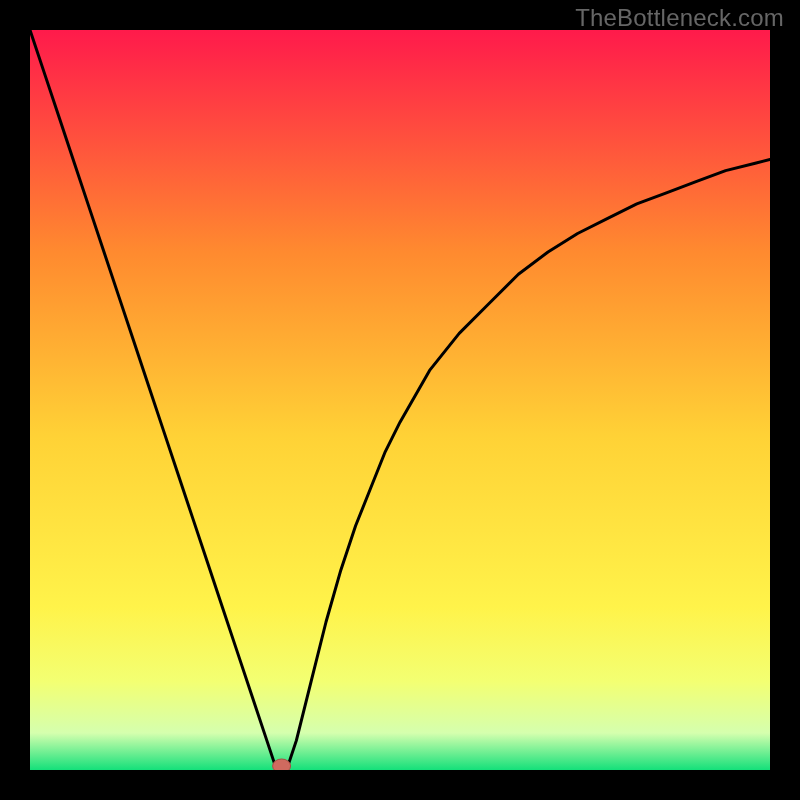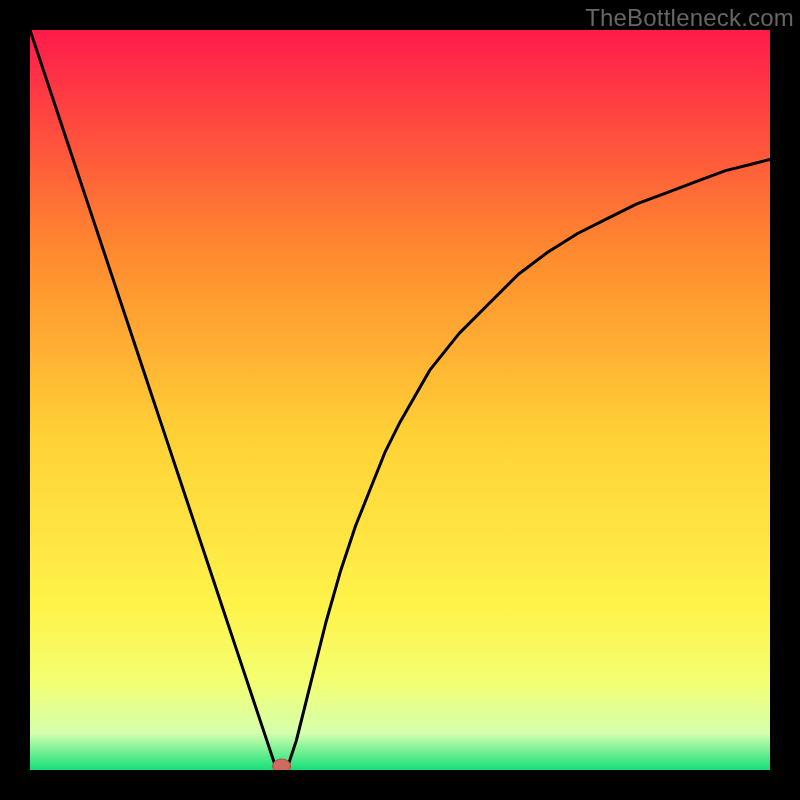--- a/index.html
+++ b/index.html
@@ -23,21 +23,21 @@
     position: absolute;
     left: 30px;
     top: 30px;
     width: 740px;
     height: 740px;
     overflow: hidden;
   }
   .watermark {
     position: absolute;
     top: 4px;
-    right: 6px;
+    right: 16px;
     color: #666666;
     font-size: 24px;
     font-weight: 500;
     letter-spacing: 0.2px;
     font-family: Arial, Helvetica, sans-serif;
   }
 </style>
 </head>
 <body>
 

